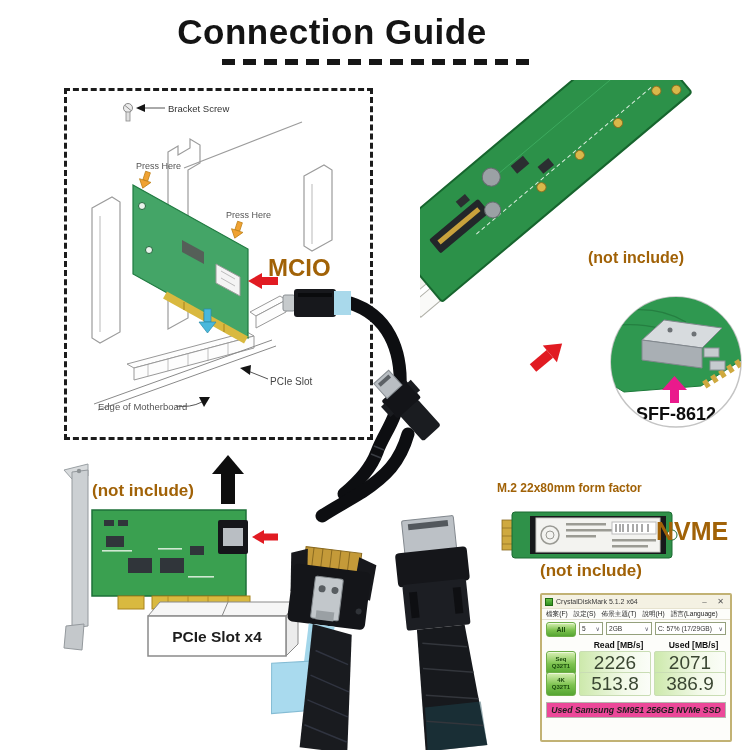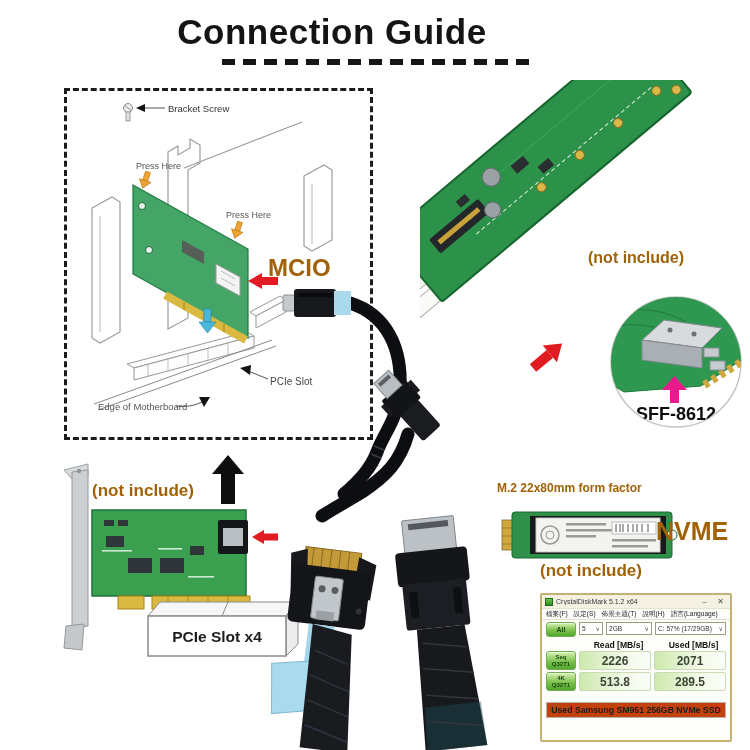--- a/index.html
+++ b/index.html
@@ -31,22 +31,22 @@
     box-shadow:inset 0 1px 0 rgba(255,255,255,.55);box-sizing:border-box;}
   #cdm .all-btn{width:30px;height:15px;font-size:7px;}
   #cdm .dd{height:13px;border:1px solid #94a07c;background:#fff;font-size:6.6px;color:#333;display:flex;align-items:center;justify-content:space-between;padding:0 2px;box-sizing:border-box;}
   #cdm .dd .caret{font-size:6px;color:#556;}
   #cdm .dd1{width:24px;} #cdm .dd2{width:46px;} #cdm .dd3{flex:1;}
   #cdm .hdr{display:grid;grid-template-columns:30px 1fr 1fr;gap:10px;height:11px;align-items:center;margin-bottom:1px;}
   #cdm .hdr div{text-align:center;font-size:8.6px;font-weight:bold;color:#111;}
   #cdm .row{display:grid;grid-template-columns:30px 1fr 1fr;gap:3px;height:19px;margin-bottom:2px;}
   #cdm .rowbtn{font-size:6px;line-height:1.1;padding:1px;}
   #cdm .val{border:1px solid #c9ddb4;border-radius:2px;background:linear-gradient(90deg,#cde9ac,#f2f9e8 62%,#fbfdf8);
-    display:flex;align-items:center;justify-content:center;font-size:12px;font-weight:bold;color:#3a4632;}
-  #cdm .footer{margin-top:11px;border:1px solid #b5b5ae;background:#c2410c;height:14px;display:flex;align-items:center;justify-content:center;font-size:8.7px;font-weight:bold;color:#1d1d1d;white-space:nowrap;}
+    display:flex;align-items:center;justify-content:center;font-size:19px;font-weight:normal;color:#3a4632;}
+  #cdm .footer{margin-top:11px;border:1px solid #b5b5ae;background:#ec4899;height:14px;display:flex;align-items:center;justify-content:center;font-size:8.7px;font-weight:bold;color:#1d1d1d;white-space:nowrap;font-style:italic;}
   svg text{font-family:"Liberation Sans",sans-serif;}
 </style>
 </head>
 <body>
 
 <div id="stage">
 
   <div id="page-title" class="abs nowrap">Connection Guide</div>
   <div id="title-underline" class="abs"></div>
 
@@ -381,19 +381,19 @@
         <div>Used [MB/s]</div>
       </div>
       <div class="row">
         <div class="greenbtn rowbtn">Seq Q32T1</div>
         <div class="val">2226</div>
         <div class="val">2071</div>
       </div>
       <div class="row">
         <div class="greenbtn rowbtn">4K Q32T1</div>
         <div class="val">513.8</div>
-        <div class="val">289.5</div>
+        <div class="val">386.9</div>
       </div>
       <div class="footer">Used Samsung SM951 256GB NVMe SSD</div>
     </div>
   </div>
 
 </div>
 
 </body></html>

